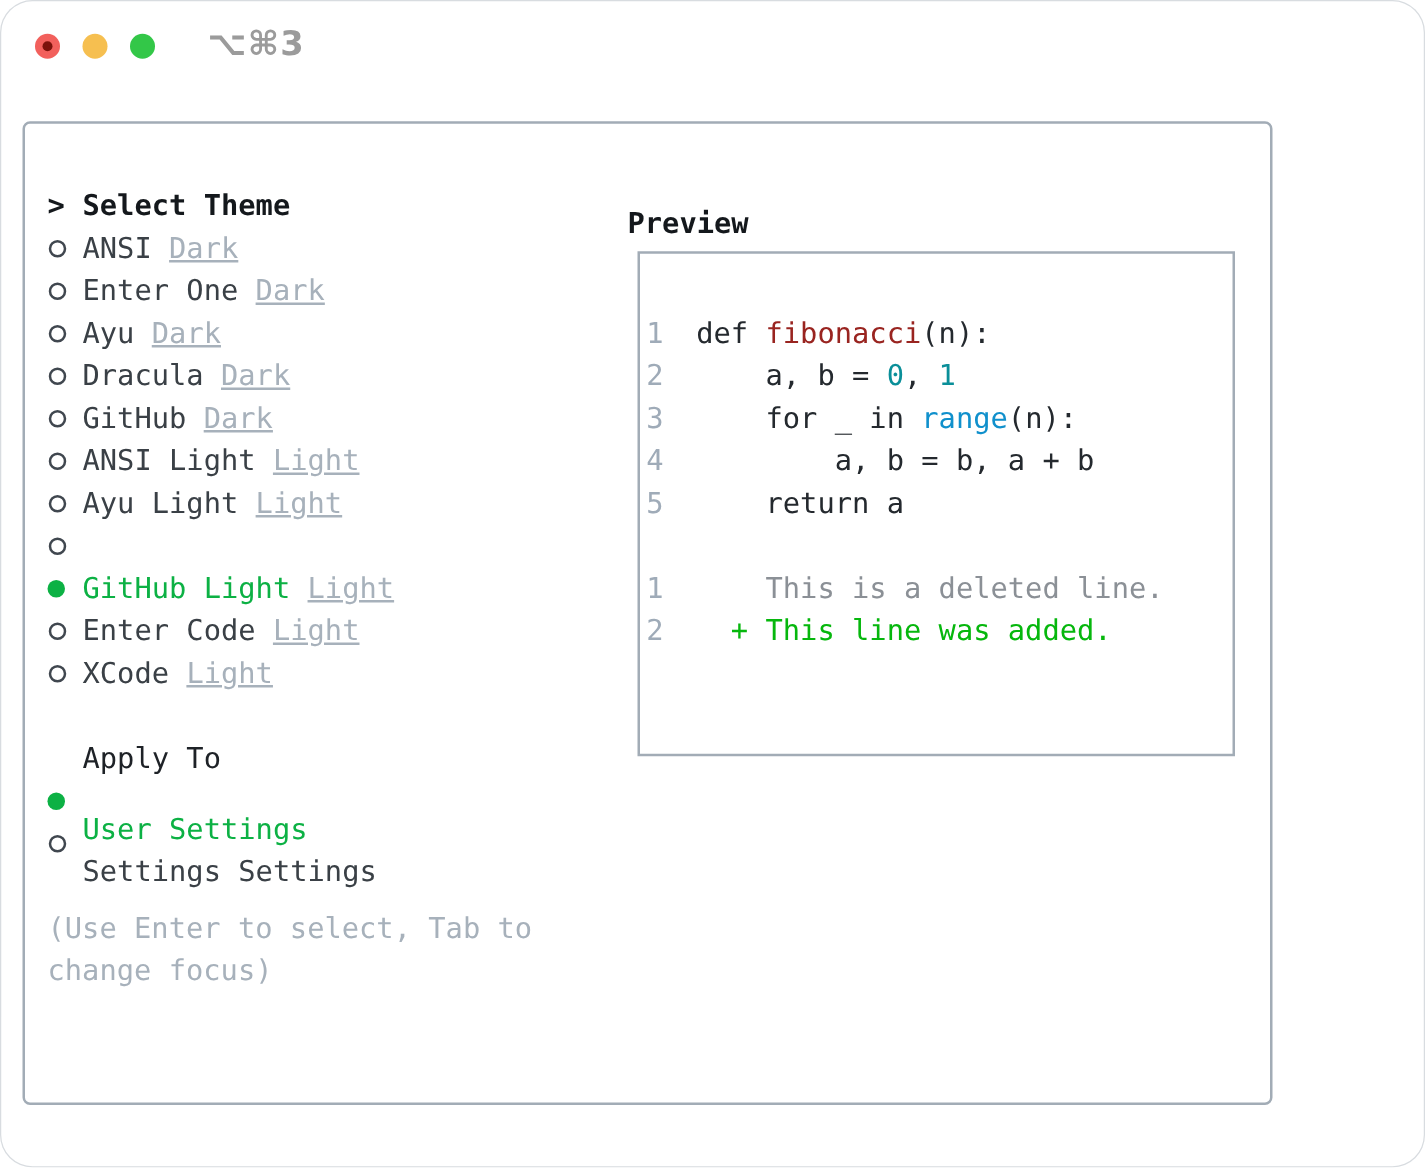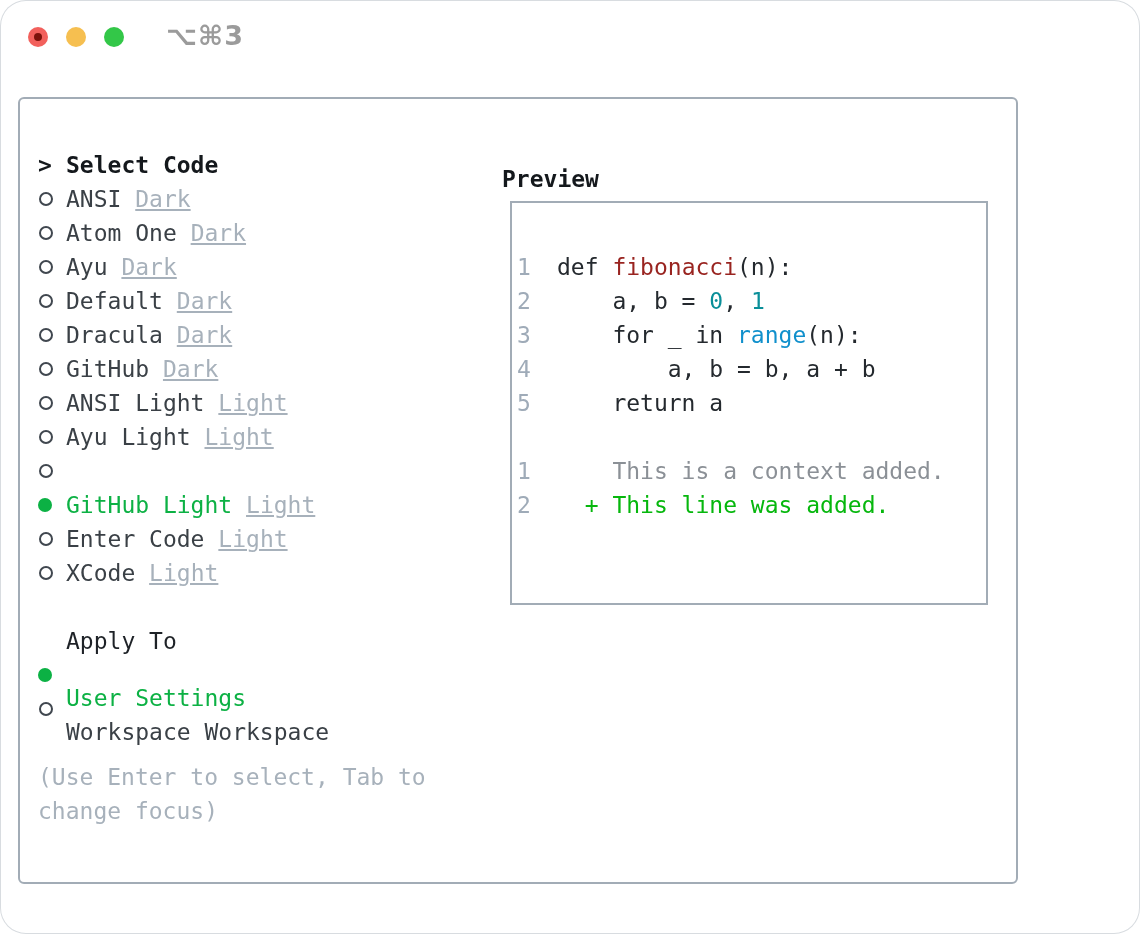--- a/index.html
+++ b/index.html
@@ -70,58 +70,57 @@
       </span>
     <span class="light yellow"></span>
     <span class="light green"></span>
     <span class="wtitle">⌥⌘3</span>
   </div>
 
   <div class="panel">
     <div class="left-col">
       <div class="row">
         <span class="bullet-cell prompt">&gt;</span>
-        <span class="htext">Select Code</span>
+        <span class="htext">Select Theme</span>
       </div>
       <div id="theme-list">
           <div class="row"><span class="bullet-cell"><span class="circle"></span></span><span><span class="iname">ANSI</span> <span class="ivariant">Dark</span></span></div>
-          <div class="row"><span class="bullet-cell"><span class="circle"></span></span><span><span class="iname">Atom One</span> <span class="ivariant">Dark</span></span></div>
+          <div class="row"><span class="bullet-cell"><span class="circle"></span></span><span><span class="iname">Enter One</span> <span class="ivariant">Dark</span></span></div>
           <div class="row"><span class="bullet-cell"><span class="circle"></span></span><span><span class="iname">Ayu</span> <span class="ivariant">Dark</span></span></div>
-          <div class="row"><span class="bullet-cell"><span class="circle"></span></span><span><span class="iname">Default</span> <span class="ivariant">Dark</span></span></div>
           <div class="row"><span class="bullet-cell"><span class="circle"></span></span><span><span class="iname">Dracula</span> <span class="ivariant">Dark</span></span></div>
           <div class="row"><span class="bullet-cell"><span class="circle"></span></span><span><span class="iname">GitHub</span> <span class="ivariant">Dark</span></span></div>
           <div class="row"><span class="bullet-cell"><span class="circle"></span></span><span><span class="iname">ANSI Light</span> <span class="ivariant">Light</span></span></div>
           <div class="row"><span class="bullet-cell"><span class="circle"></span></span><span><span class="iname">Ayu Light</span> <span class="ivariant">Light</span></span></div>
           <div class="row"><span class="bullet-cell"><span class="circle"></span></span></div>
           <div class="row"><span class="bullet-cell"><span class="circle sel"></span></span><span><span class="iname sel">GitHub Light</span> <span class="ivariant">Light</span></span></div>
           <div class="row"><span class="bullet-cell"><span class="circle"></span></span><span><span class="iname">Enter Code</span> <span class="ivariant">Light</span></span></div>
           <div class="row"><span class="bullet-cell"><span class="circle"></span></span><span><span class="iname">XCode</span> <span class="ivariant">Light</span></span></div>
         </div>
       <div class="row spacer"></div>
       <div class="row">
         <span class="bullet-cell"></span>
         <span class="htext2">Apply To</span>
       </div>
       <div id="apply-list">
           <div class="row"><span class="bullet-cell"><span class="circle sel"></span></span><span class="opt-label sel">User Settings</span></div>
-          <div class="row"><span class="bullet-cell"><span class="circle"></span></span><span class="opt-label">Workspace Workspace</span></div>
+          <div class="row"><span class="bullet-cell"><span class="circle"></span></span><span class="opt-label">Settings Settings</span></div>
         </div>
       <div class="row spacer"></div>
       <div class="help">(Use Enter to select, Tab to change focus)</div>
     </div>
 
     <div class="preview-title">Preview</div>
     <div class="preview-box">
       <div id="code-lines">
           <div class="prow"><span class="ln">1</span><span class="gap"></span><span><span class="tok-plain">def </span><span class="tok-func">fibonacci</span><span class="tok-plain">(n):</span></span></div>
           <div class="prow"><span class="ln">2</span><span class="gap"></span><span><span class="tok-plain">    a, b = </span><span class="tok-number">0</span><span class="tok-plain">, </span><span class="tok-number">1</span></span></div>
           <div class="prow"><span class="ln">3</span><span class="gap"></span><span><span class="tok-plain">    for _ in </span><span class="tok-builtin">range</span><span class="tok-plain">(n):</span></span></div>
           <div class="prow"><span class="ln">4</span><span class="gap"></span><span><span class="tok-plain">        a, b = b, a + b</span></span></div>
           <div class="prow"><span class="ln">5</span><span class="gap"></span><span><span class="tok-plain">    return a</span></span></div>
         </div>
       <div class="prow"> </div>
       <div id="diff-lines">
-          <div class="prow"><span class="ln">1</span><span class="gap"></span><span class="kind-context">    This is a context added.</span></div>
+          <div class="prow"><span class="ln">1</span><span class="gap"></span><span class="kind-context">    This is a deleted line.</span></div>
           <div class="prow"><span class="ln">2</span><span class="gap"></span><span class="kind-added">  + This line was added.</span></div>
         </div>
     </div>
   </div>
 </div>
 
 </body></html>

